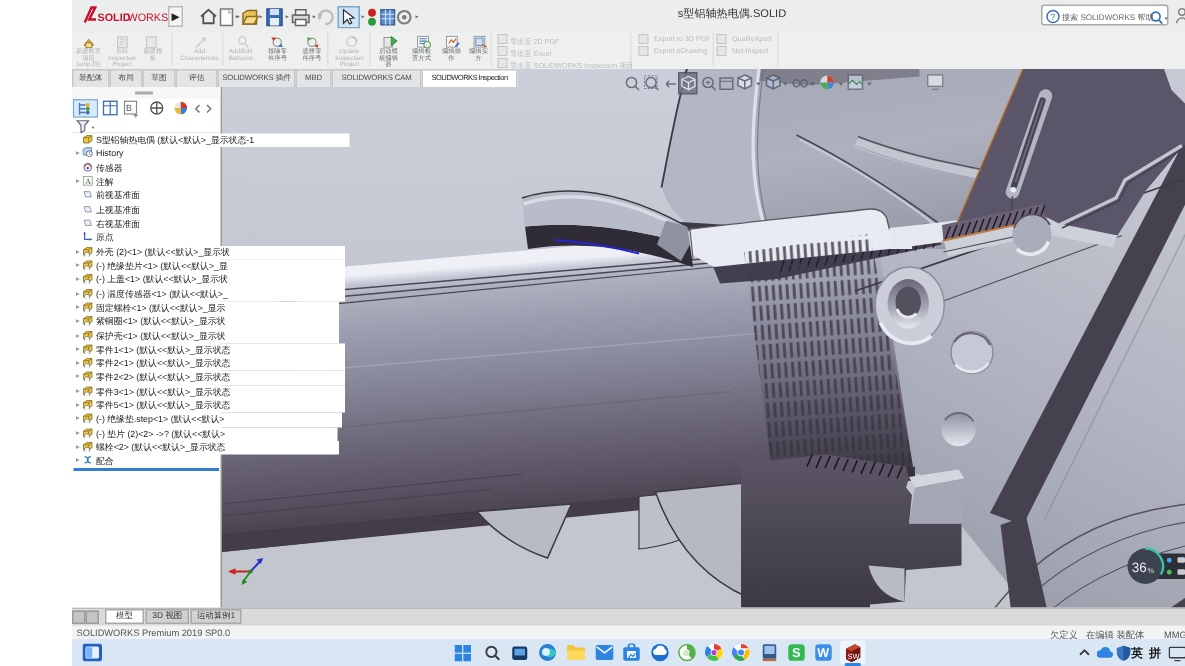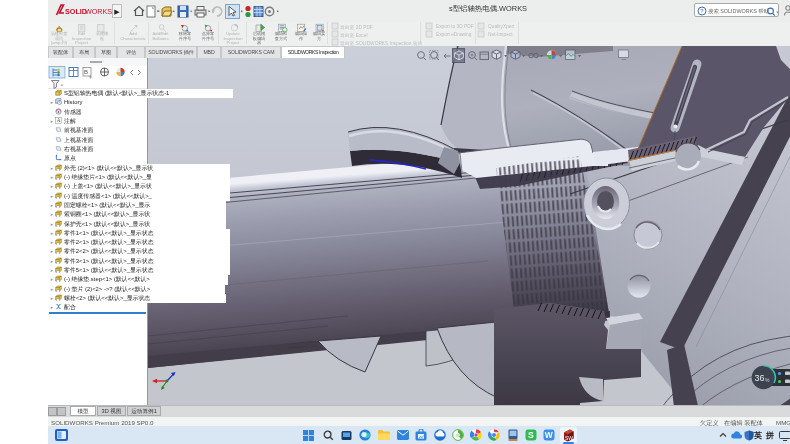--- a/index.html
+++ b/index.html
@@ -63,21 +63,21 @@
   <path d="M97 3.5 L97 12.5 L99.5 10 L101 13 L102.5 12.3 L101 9.5 L104 9 Z" fill="#fff" stroke="#333" stroke-width="0.8"></path>
   <path d="M109 7.2 l2 1 l-2 1 z" fill="#666"></path>
   <circle cx="116" cy="5.5" r="2.6" fill="#cc2222"></circle>
         <circle cx="116" cy="11.5" r="2.6" fill="#2a9a3a"></circle>
   <rect x="122" y="3.5" width="9" height="10" fill="#5b8dd0" stroke="#3a6090"></rect>
         <path d="M122 6.5 l9 0 M122 9.5 l9 0 M125 3.5 l0 10 M128 3.5 l0 10" stroke="#cfe0f4" stroke-width="0.8"></path>
   <circle cx="137.5" cy="8.5" r="4.2" fill="none" stroke="#7a7c7e" stroke-width="1.4"></circle>
         <circle cx="137.5" cy="8.5" r="1.5" fill="#7a7c7e"></circle>
   <path d="M145 7.2 l2 1 l-2 1 z" fill="#666"></path>
  </svg>
- <div class="abs" style="left:370px;top:4px;width:140px;text-align:center;font-size:7.4px;color:#333">s型铝轴热电偶.WORKS</div>
+ <div class="abs" style="left:370px;top:4px;width:140px;text-align:center;font-size:7.4px;color:#333">s型铝轴热电偶.SOLID</div>
  <div class="abs" style="left:646px;top:3px;width:85px;height:14px;background:#fff;border:1px solid #a8aaac;border-radius:2px;">
    <svg class="abs" style="left:2px;top:2px" width="10" height="10" viewBox="0 0 10 10">
           <circle cx="5" cy="5" r="4" fill="none" stroke="#3a6fb8" stroke-width="1"></circle>
           <text x="3.2" y="7.4" font-size="6" fill="#3a6fb8">?</text>
         </svg>
    <div class="abs" style="left:13px;top:4px;font-size:5.4px;color:#666;white-space:nowrap">搜索 SOLIDWORKS 帮助</div>
    <svg class="abs" style="left:71px;top:3px" width="13" height="10" viewBox="0 0 13 10">
           <circle cx="4.5" cy="4" r="2.9" fill="none" stroke="#3a6fb8" stroke-width="1.1"></circle>
           <path d="M6.6 6.3 l2.2 2.4" stroke="#3a6fb8" stroke-width="1.2"></path>
           <path d="M10.2 4.5 l2.4 0 l-1.2 2 z" fill="#888"></path>

